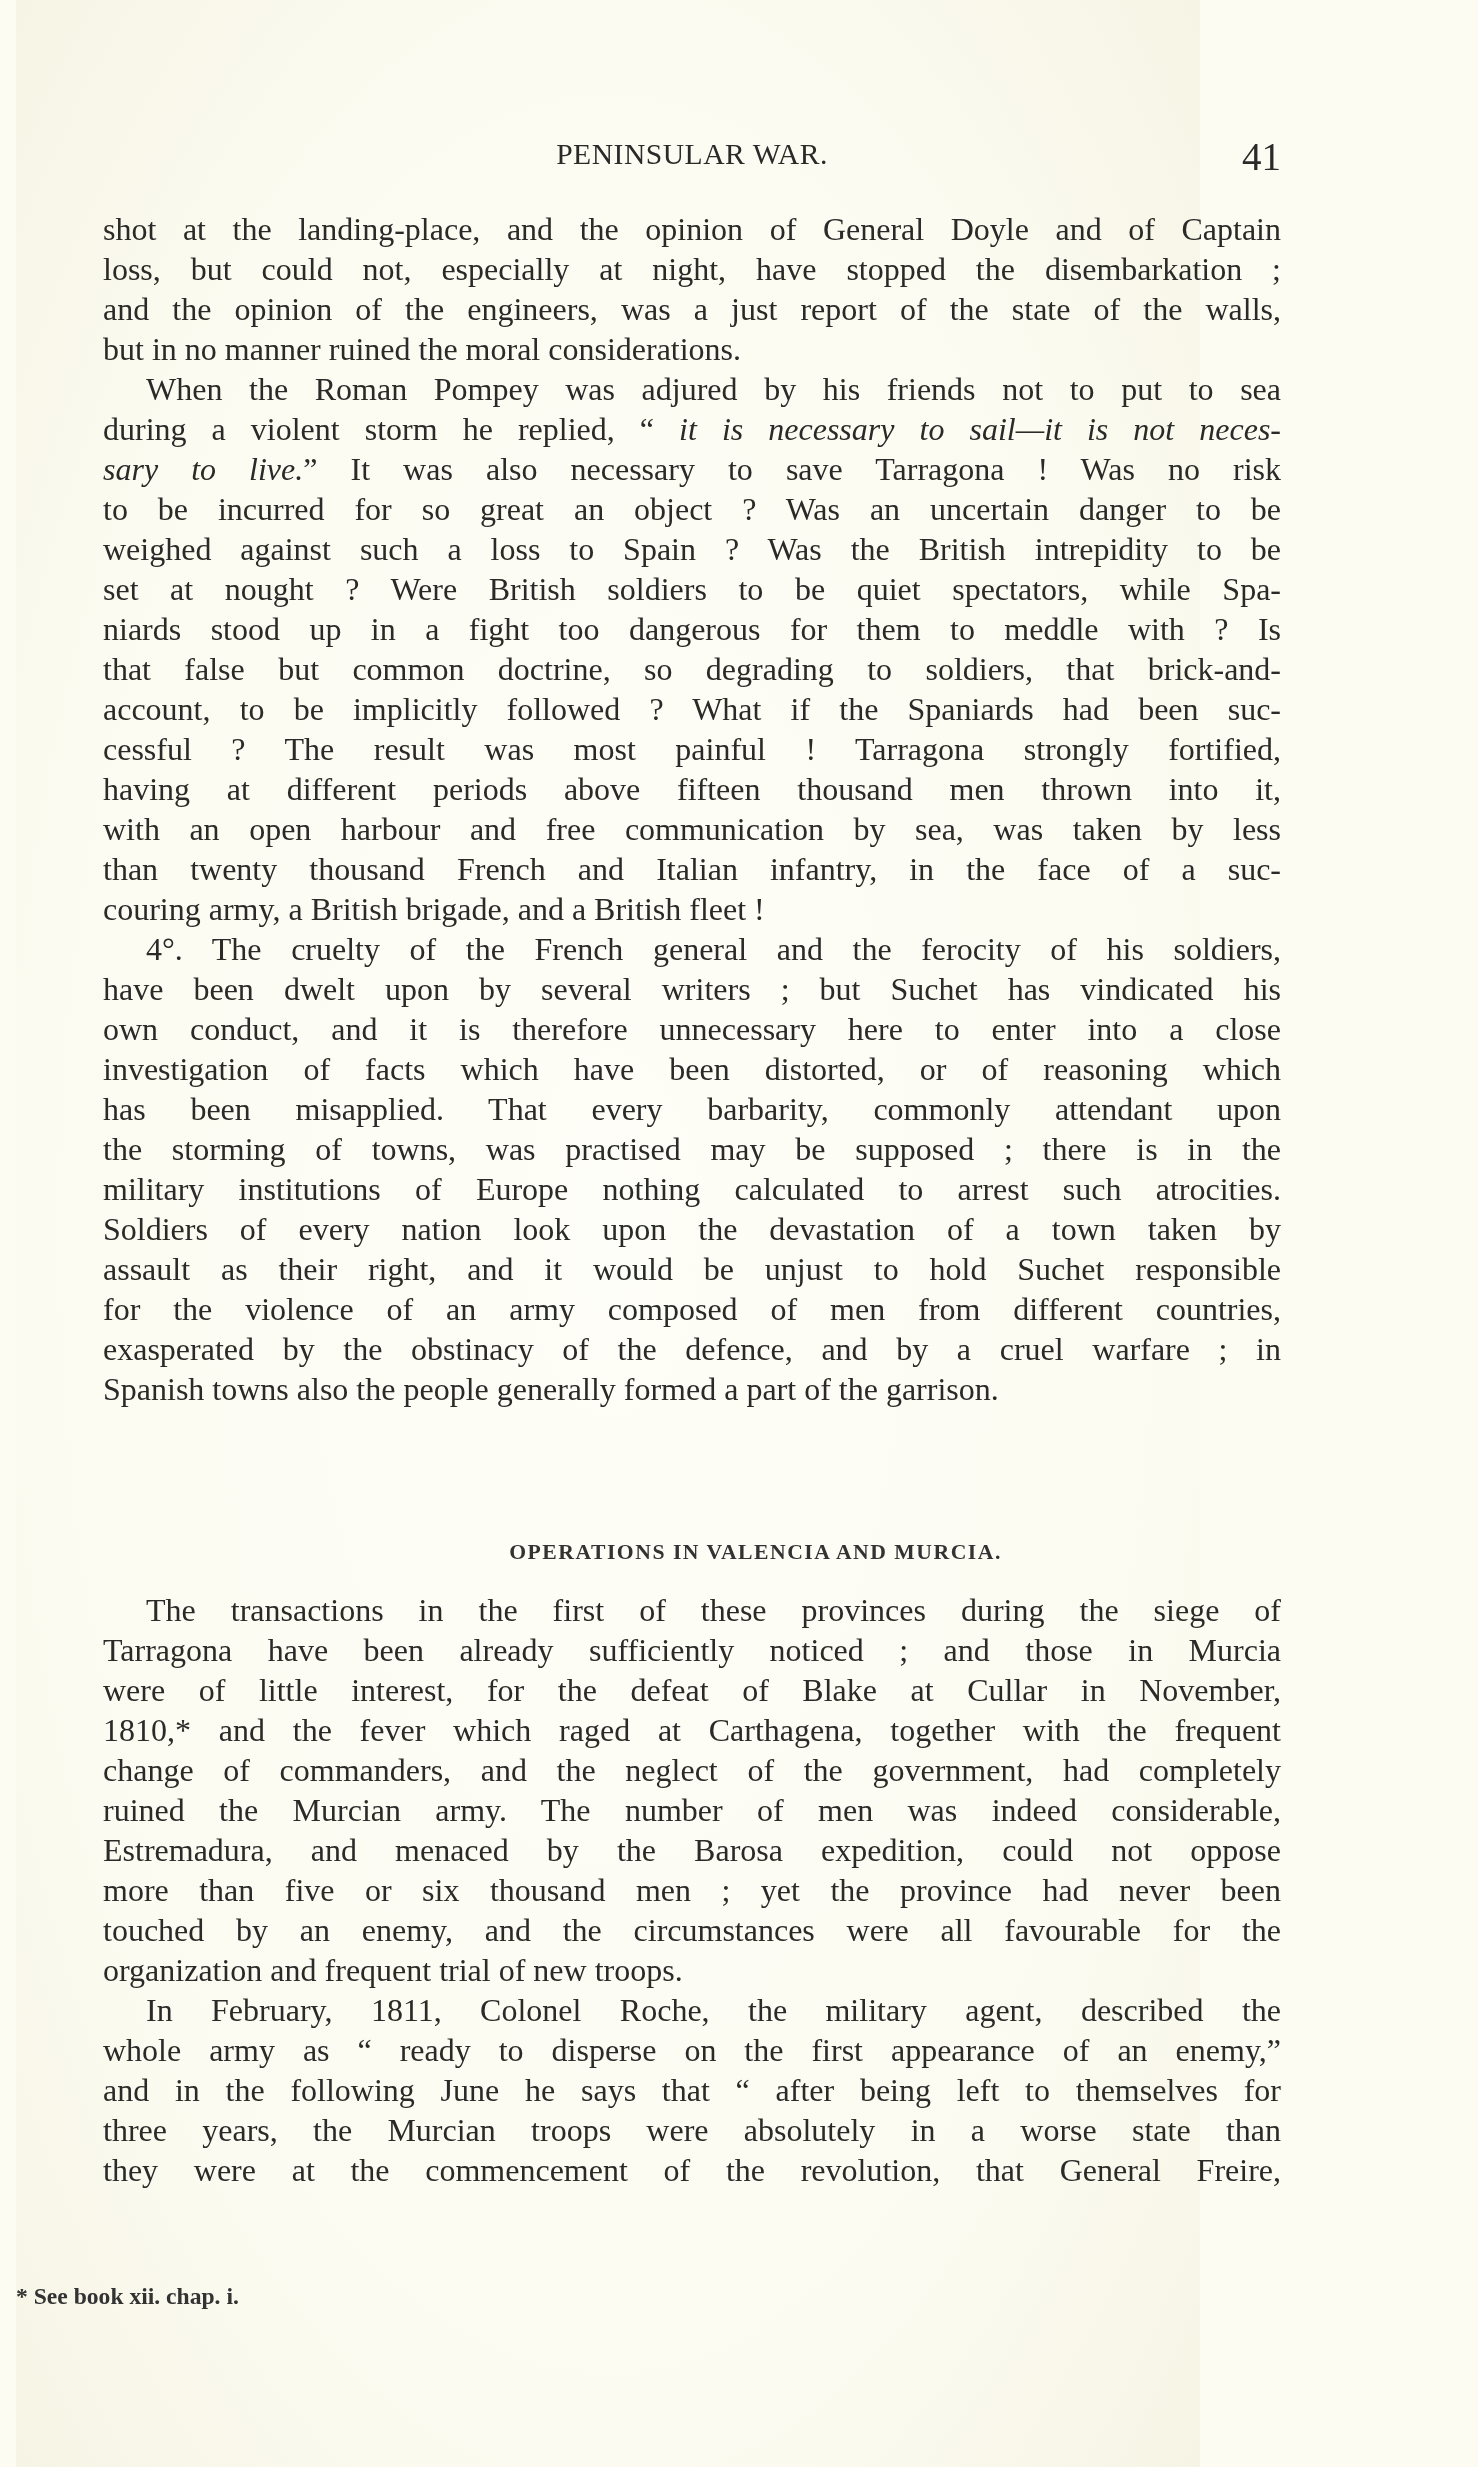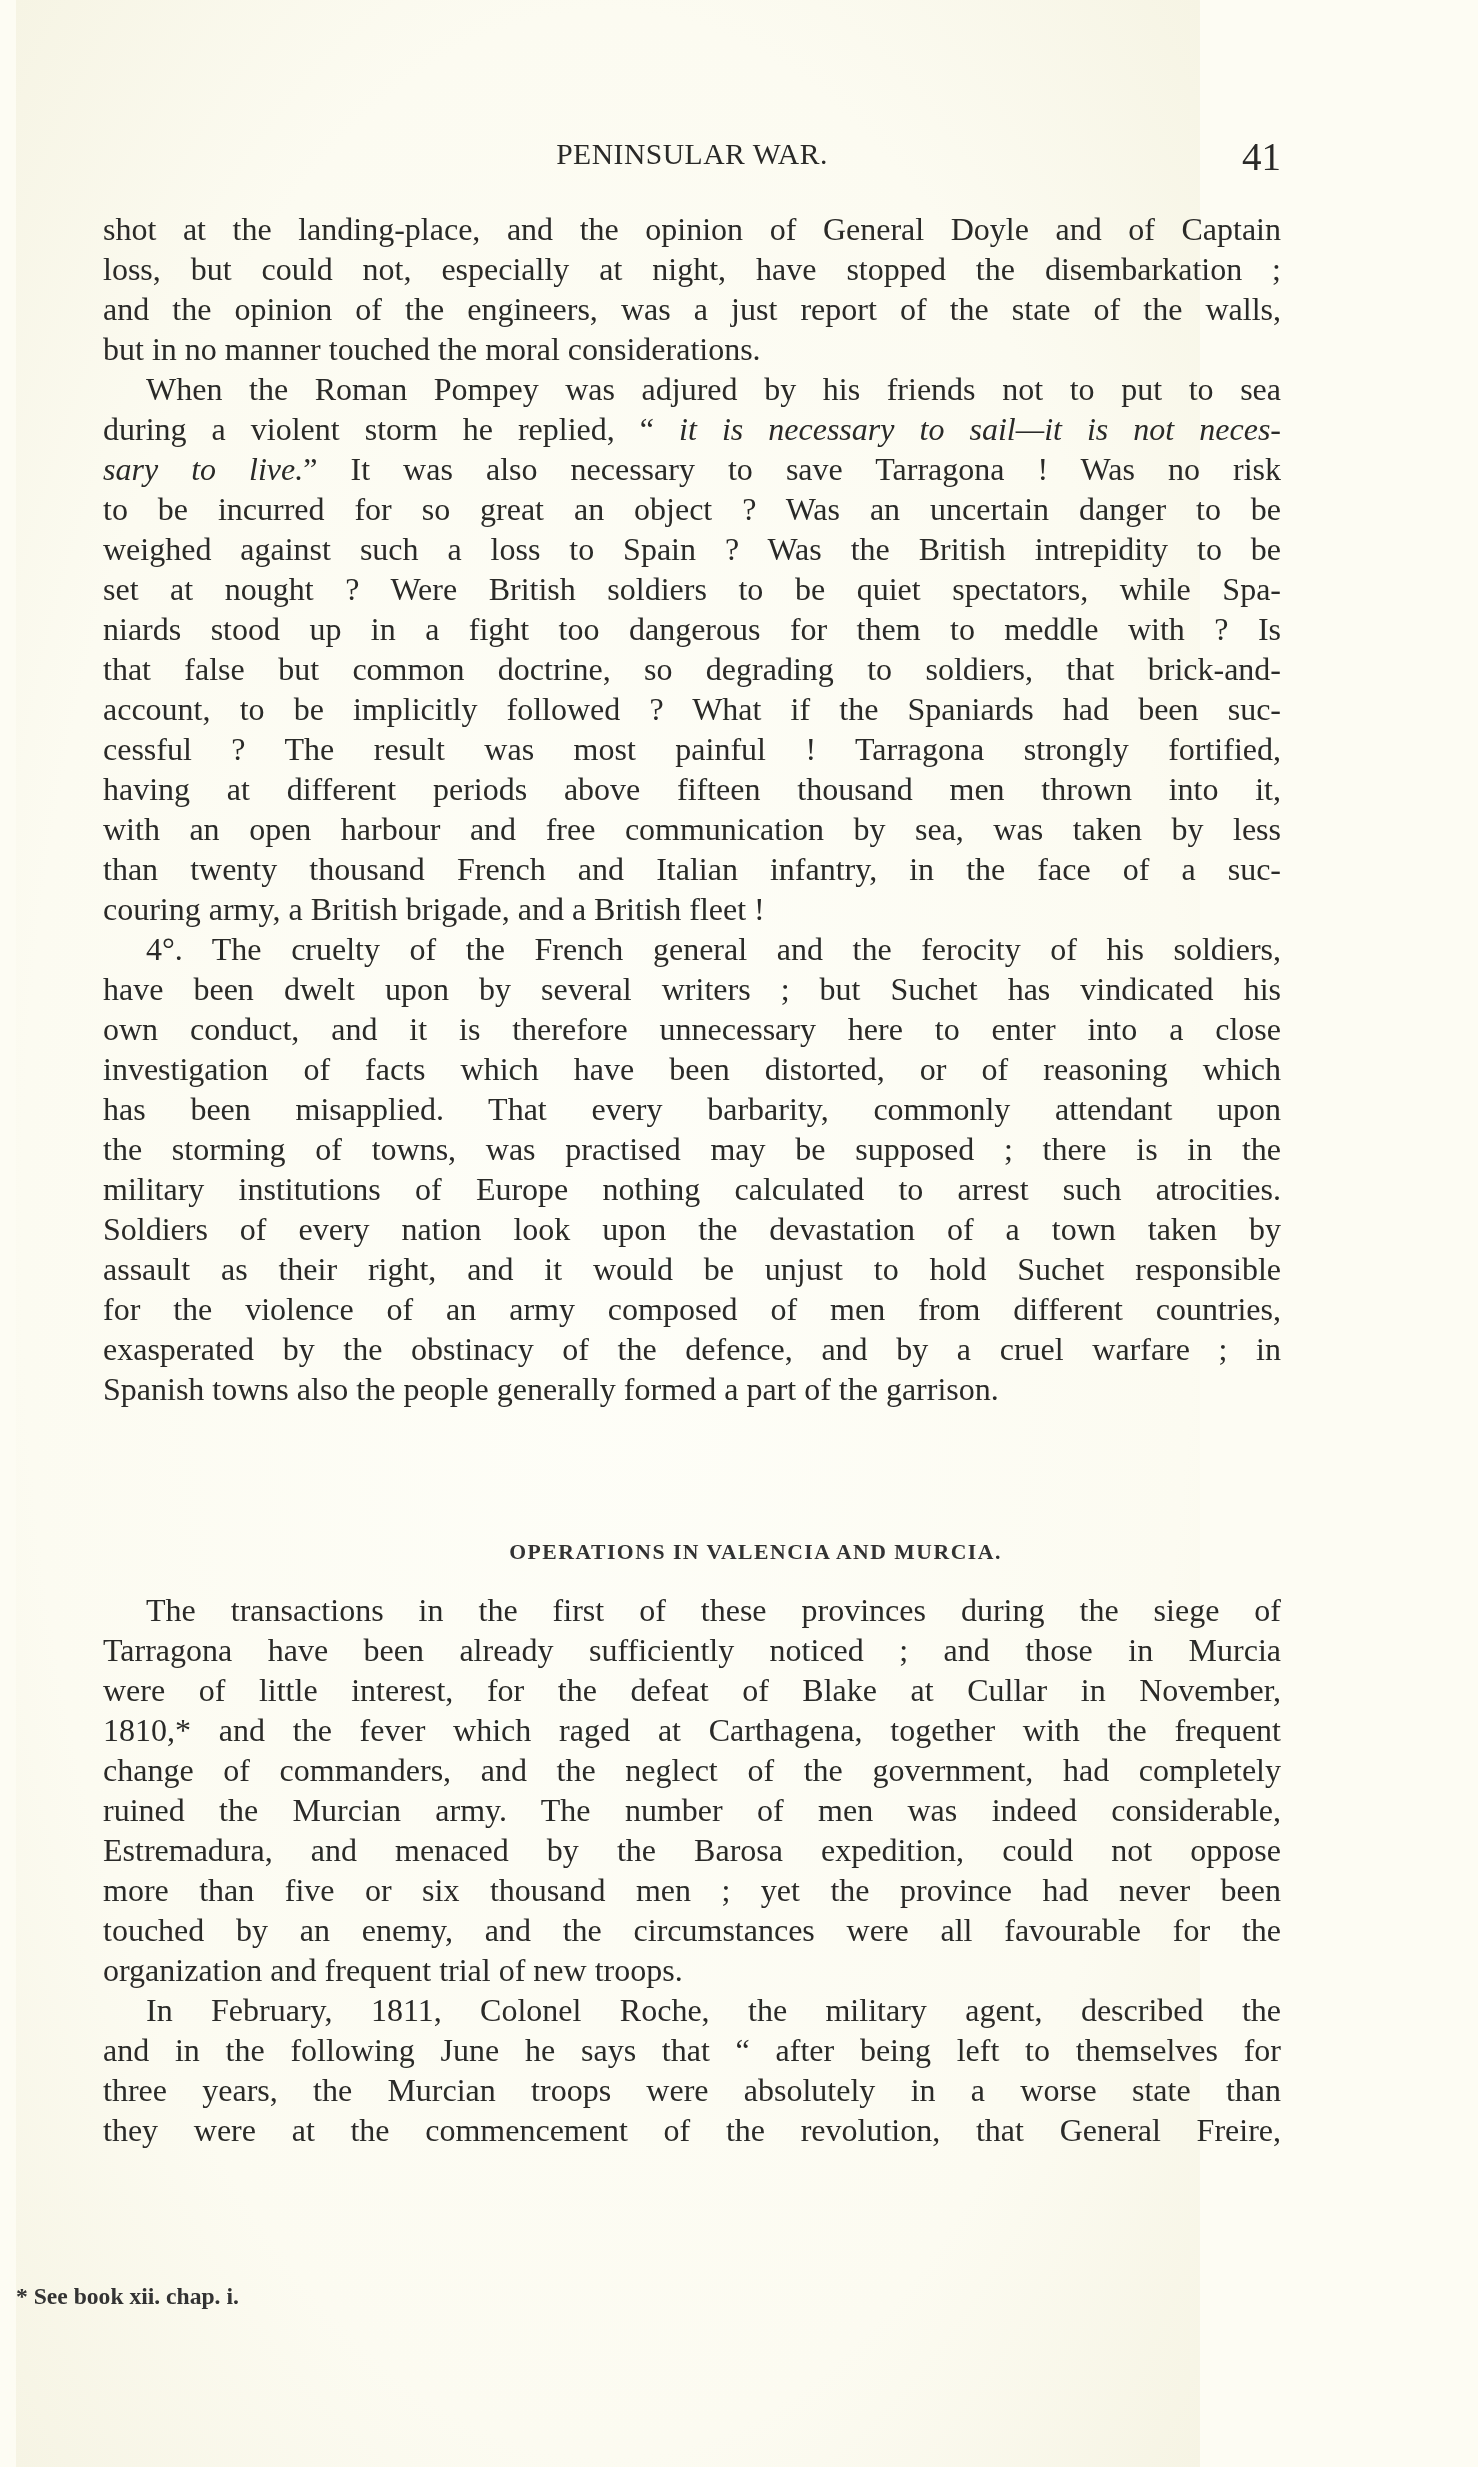--- a/index.html
+++ b/index.html
@@ -34,21 +34,21 @@
 <div class="page">
   <div class="running-head">
     <div class="running-title">PENINSULAR WAR.</div>
     <div class="page-number">41</div>
   </div>
 
   <div class="text block1">
     <span class="line">shot at the landing-place, and the opinion of General Doyle and of Captain</span>
     <span class="line">loss, but could not, especially at night, have stopped the disembarkation ;</span>
     <span class="line">and the opinion of the engineers, was a just report of the state of the walls,</span>
-    <span class="line last">but in no manner touched the moral considerations.</span>
+    <span class="line last">but in no manner ruined the moral considerations.</span>
     <span class="line indent">When the Roman Pompey was adjured by his friends not to put to sea</span>
     <span class="line"><span>during a violent storm he replied, “ </span><i>it is necessary to sail—it is not neces-</i></span>
     <span class="line"><i>sary to live.</i><span>”  It was also necessary to save Tarragona !  Was no risk</span></span>
     <span class="line">to be incurred for so great an object ?  Was an uncertain danger to be</span>
     <span class="line">weighed against such a loss to Spain ?  Was the British intrepidity to be</span>
     <span class="line">set at nought ?  Were British soldiers to be quiet spectators, while Spa-</span>
     <span class="line">niards stood up in a fight too dangerous for them to meddle with ?  Is</span>
     <span class="line">that false but common doctrine, so degrading to soldiers, that brick-and-</span>
     <span class="line">account, to be implicitly followed ?  What if the Spaniards had been suc-</span>
     <span class="line">cessful ?  The result was most painful !  Tarragona strongly fortified,</span>
@@ -77,20 +77,21 @@
     <span class="line">Tarragona have been already sufficiently noticed ; and those in Murcia</span>
     <span class="line">were of little interest, for the defeat of Blake at Cullar in November,</span>
     <span class="line">1810,* and the fever which raged at Carthagena, together with the frequent</span>
     <span class="line">change of commanders, and the neglect of the government, had completely</span>
     <span class="line">ruined the Murcian army.  The number of men was indeed considerable,</span>
     <span class="line">Estremadura, and menaced by the Barosa expedition, could not oppose</span>
     <span class="line">more than five or six thousand men ; yet the province had never been</span>
     <span class="line">touched by an enemy, and the circumstances were all favourable for the</span>
     <span class="line last">organization and frequent trial of new troops.</span>
     <span class="line indent">In February, 1811, Colonel Roche, the military agent, described the</span>
+    <span class="line">whole army as “ ready to disperse on the first appearance of an enemy,”</span>
     <span class="line">and in the following June he says that “ after being left to themselves for</span>
     <span class="line">three years, the Murcian troops were absolutely in a worse state than</span>
     <span class="line">they were at the commencement of the revolution, that General Freire,</span>
   </div>
 
   <div class="footnote">* See book xii. chap. i.</div>
 </div>
 
 
 </body></html>

